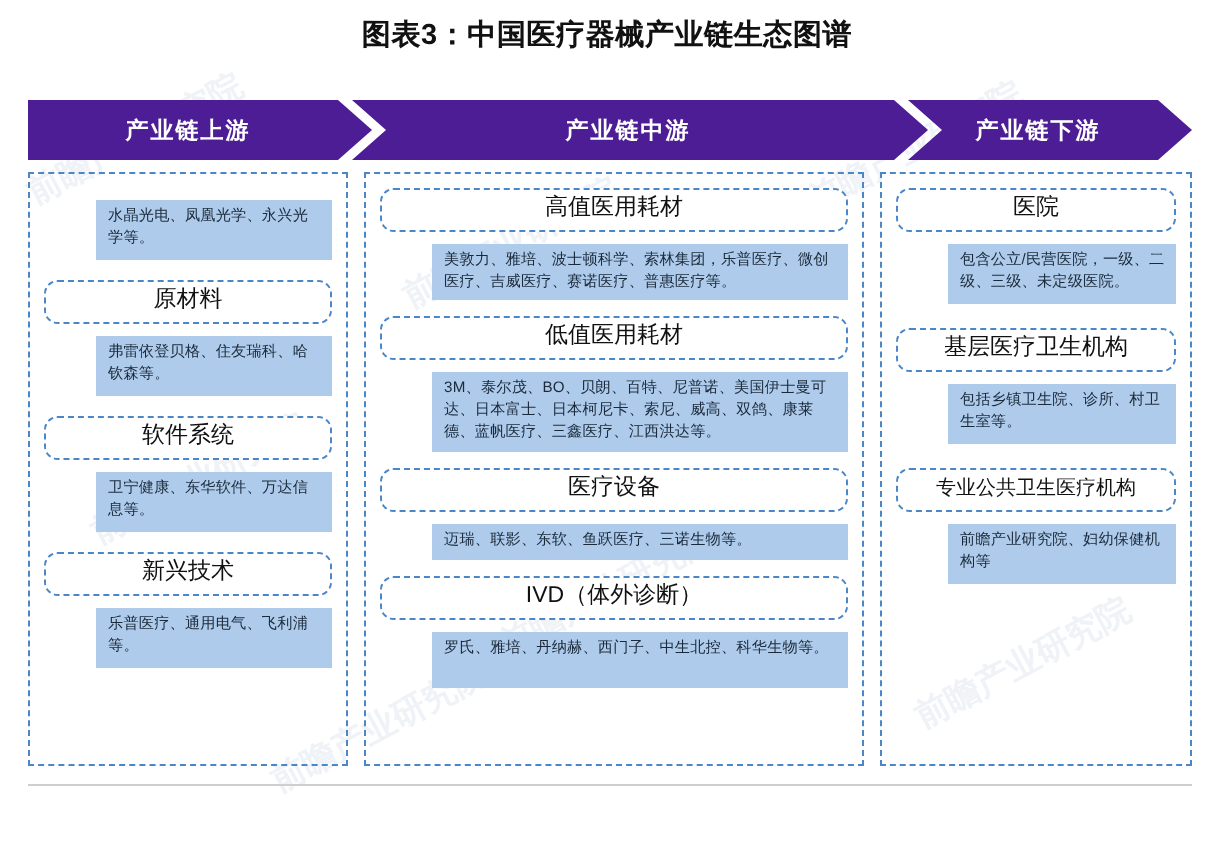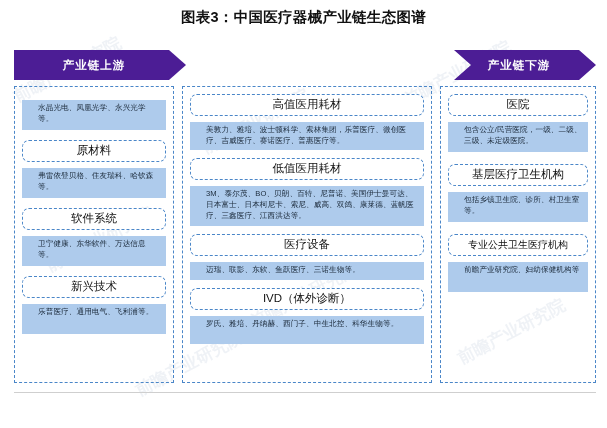--- a/index.html
+++ b/index.html
@@ -96,24 +96,25 @@
   .cat.h-left {height:22px;}
   .cat.h-mid  {height:22px;}
   .cat.h-right{height:22px;}
 
   
   .val{
     background:#aecbec;
     color:#1b2a3a;
     font-size:7.6px;
     line-height:1.42;
-    padding:3px 5px 3px 16px;
+    padding:3px 5px 3px 6px;
     box-sizing:border-box;
     flex:0 0 auto;
     letter-spacing:.1px;
+    margin-left:26px;
   }
   .val.empty{background:transparent;}
   .gap6{flex:0 0 6px;}
   .gap8{flex:0 0 8px;}
   .gap10{flex:0 0 10px;}
   .gap12{flex:0 0 12px;}
   .spacer{flex:1 1 auto;}
 
   
   .footrule{
@@ -141,20 +142,23 @@
   <div class="wm wm3">前瞻产业研究院</div>
   <div class="wm wm4">前瞻产业研究院</div>
   <div class="wm wm5">前瞻产业研究院</div>
   <div class="wm wm6">前瞻产业研究院</div>
   <div class="wm wm7">前瞻产业研究院</div>
 
   <div class="arrows">
     <div class="arrow a1">
       <span>产业链上游</span>
     </div>
+    <div class="arrow a2">
+      <span>产业链中游</span>
+    </div>
     <div class="arrow a3">
       <span>产业链下游</span>
     </div>
   </div>
 
   <div class="col col-left">
     <div class="colinner">
       <div class="gap6"></div>
       <div class="val" style="height:30px">水晶光电、凤凰光学、永兴光学等。</div>
       <div class="gap10"></div>

